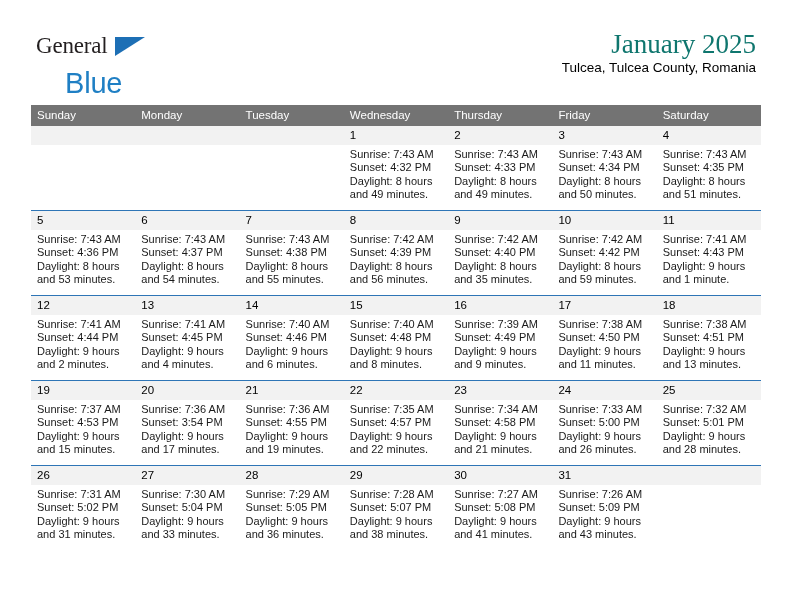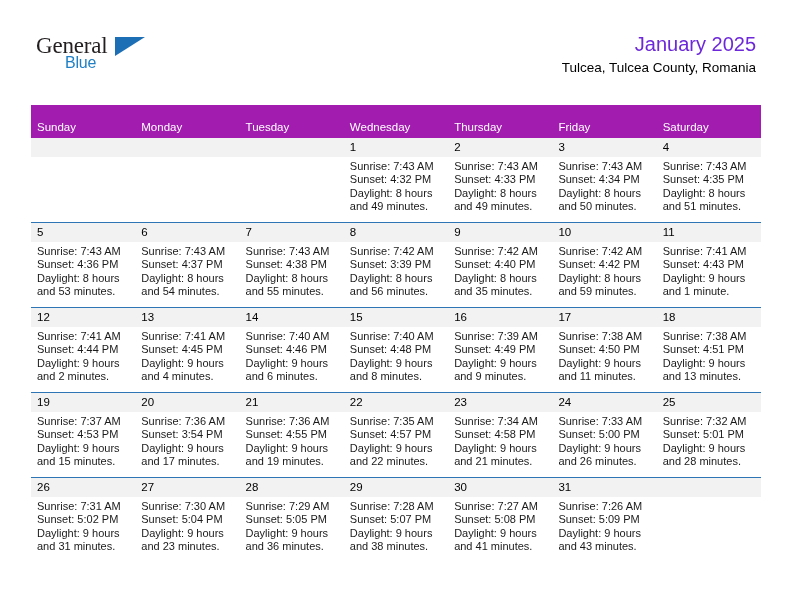--- a/index.html
+++ b/index.html
@@ -40,22 +40,22 @@
     left: 0;
     top: 0;
     font-size: 23px;
     letter-spacing: -0.2px;
     color: #231f20;
     font-family: Liberation Serif, serif;
   }
   .brand-blue {
     position: absolute;
     left: 29px;
-    top: 21px;
-    font-size: 16px;
+    top: 34px;
+    font-size: 29px;
     letter-spacing: -0.2px;
     color: #1f7fc4;
     font-family: "Liberation Sans", sans-serif;
   }
   .brand-triangle {
     position: absolute;
     left: 79px;
     top: 4px;
     width: 0;
     height: 0;
@@ -63,48 +63,49 @@
     border-bottom: 19px solid transparent;
     border-top: 0 solid transparent;
   }
   .title-block {
     position: absolute;
     right: 36px;
     top: 28px;
     text-align: right;
   }
   .cal-title {
-    font-size: 20px;
-    color: #6d28d9;
+    font-size: 27px;
+    color: #0f766e;
     line-height: 32px;
     white-space: nowrap;
+    font-family: Liberation Serif, serif;
   }
   .cal-subtitle {
     font-size: 13.5px;
     color: #000000;
     line-height: 16px;
     white-space: nowrap;
   }
 
   
   .calendar {
     position: absolute;
     left: 31px;
     top: 105px;
     width: 730px;
     border-collapse: collapse;
     table-layout: fixed;
   }
   .calendar th {
-    background: #a21caf;
+    background: #737373;
     color: #ffffff;
     font-size: 11.5px;
     font-weight: normal;
     text-align: left;
-    padding: 16px 0 5px 6px;
+    padding: 4px 0 5px 6px;
     height: 10px;
     border: none;
   }
   .calendar td {
     vertical-align: top;
     padding: 0;
     border: none;
     border-top: 1.5px solid #2e75b6;
     height: 84px;
     width: 104.28px;
@@ -239,21 +240,21 @@
               <div>Sunrise: 7:43 AM</div>
               <div>Sunset: 4:38 PM</div>
               <div>Daylight: 8 hours</div>
               <div>and 55 minutes.</div>
             </div>
           </td>
           <td>
             <div class="daynum">8</div>
             <div class="cellbody">
               <div>Sunrise: 7:42 AM</div>
-              <div>Sunset: 3:39 PM</div>
+              <div>Sunset: 4:39 PM</div>
               <div>Daylight: 8 hours</div>
               <div>and 56 minutes.</div>
             </div>
           </td>
           <td>
             <div class="daynum">9</div>
             <div class="cellbody">
               <div>Sunrise: 7:42 AM</div>
               <div>Sunset: 4:40 PM</div>
               <div>Daylight: 8 hours</div>
@@ -418,21 +419,21 @@
               <div>Daylight: 9 hours</div>
               <div>and 31 minutes.</div>
             </div>
           </td>
           <td>
             <div class="daynum">27</div>
             <div class="cellbody">
               <div>Sunrise: 7:30 AM</div>
               <div>Sunset: 5:04 PM</div>
               <div>Daylight: 9 hours</div>
-              <div>and 23 minutes.</div>
+              <div>and 33 minutes.</div>
             </div>
           </td>
           <td>
             <div class="daynum">28</div>
             <div class="cellbody">
               <div>Sunrise: 7:29 AM</div>
               <div>Sunset: 5:05 PM</div>
               <div>Daylight: 9 hours</div>
               <div>and 36 minutes.</div>
             </div>

